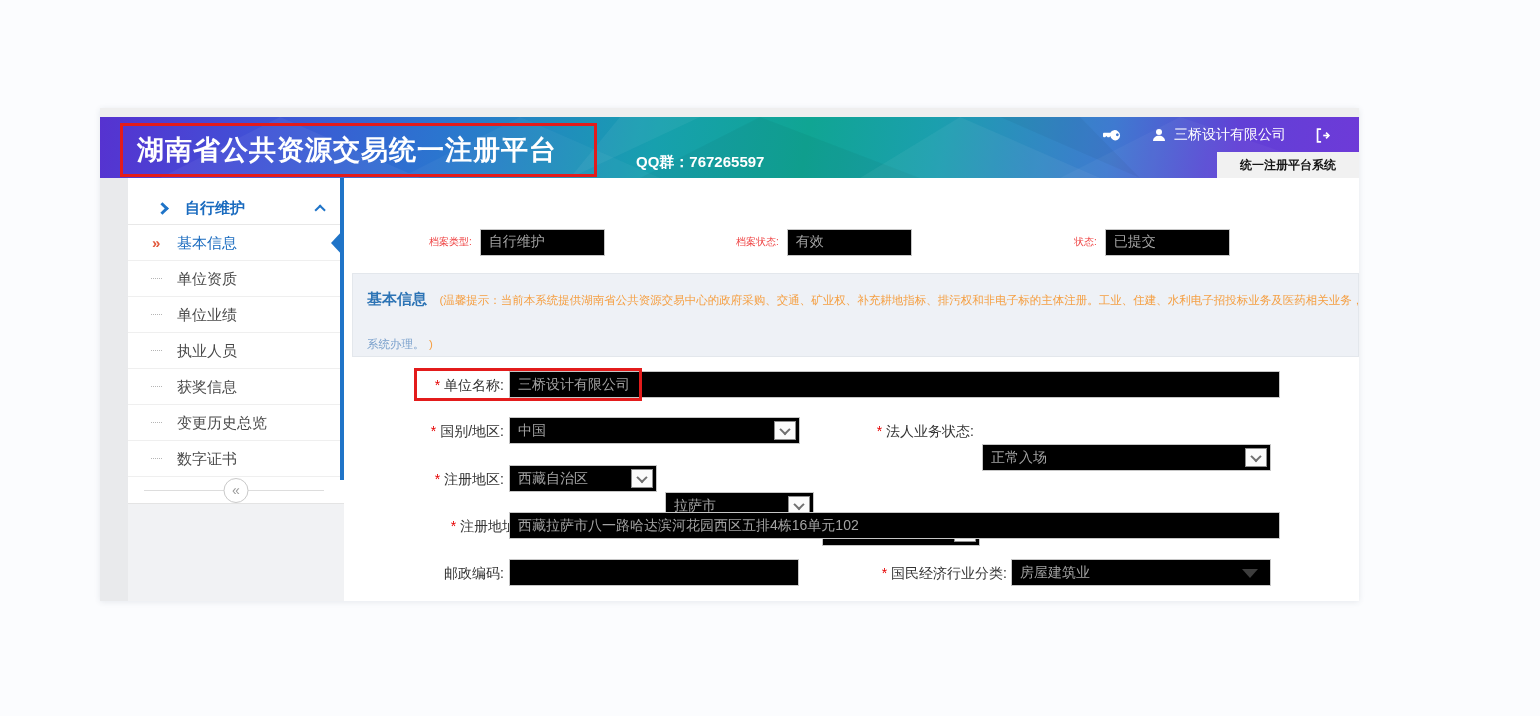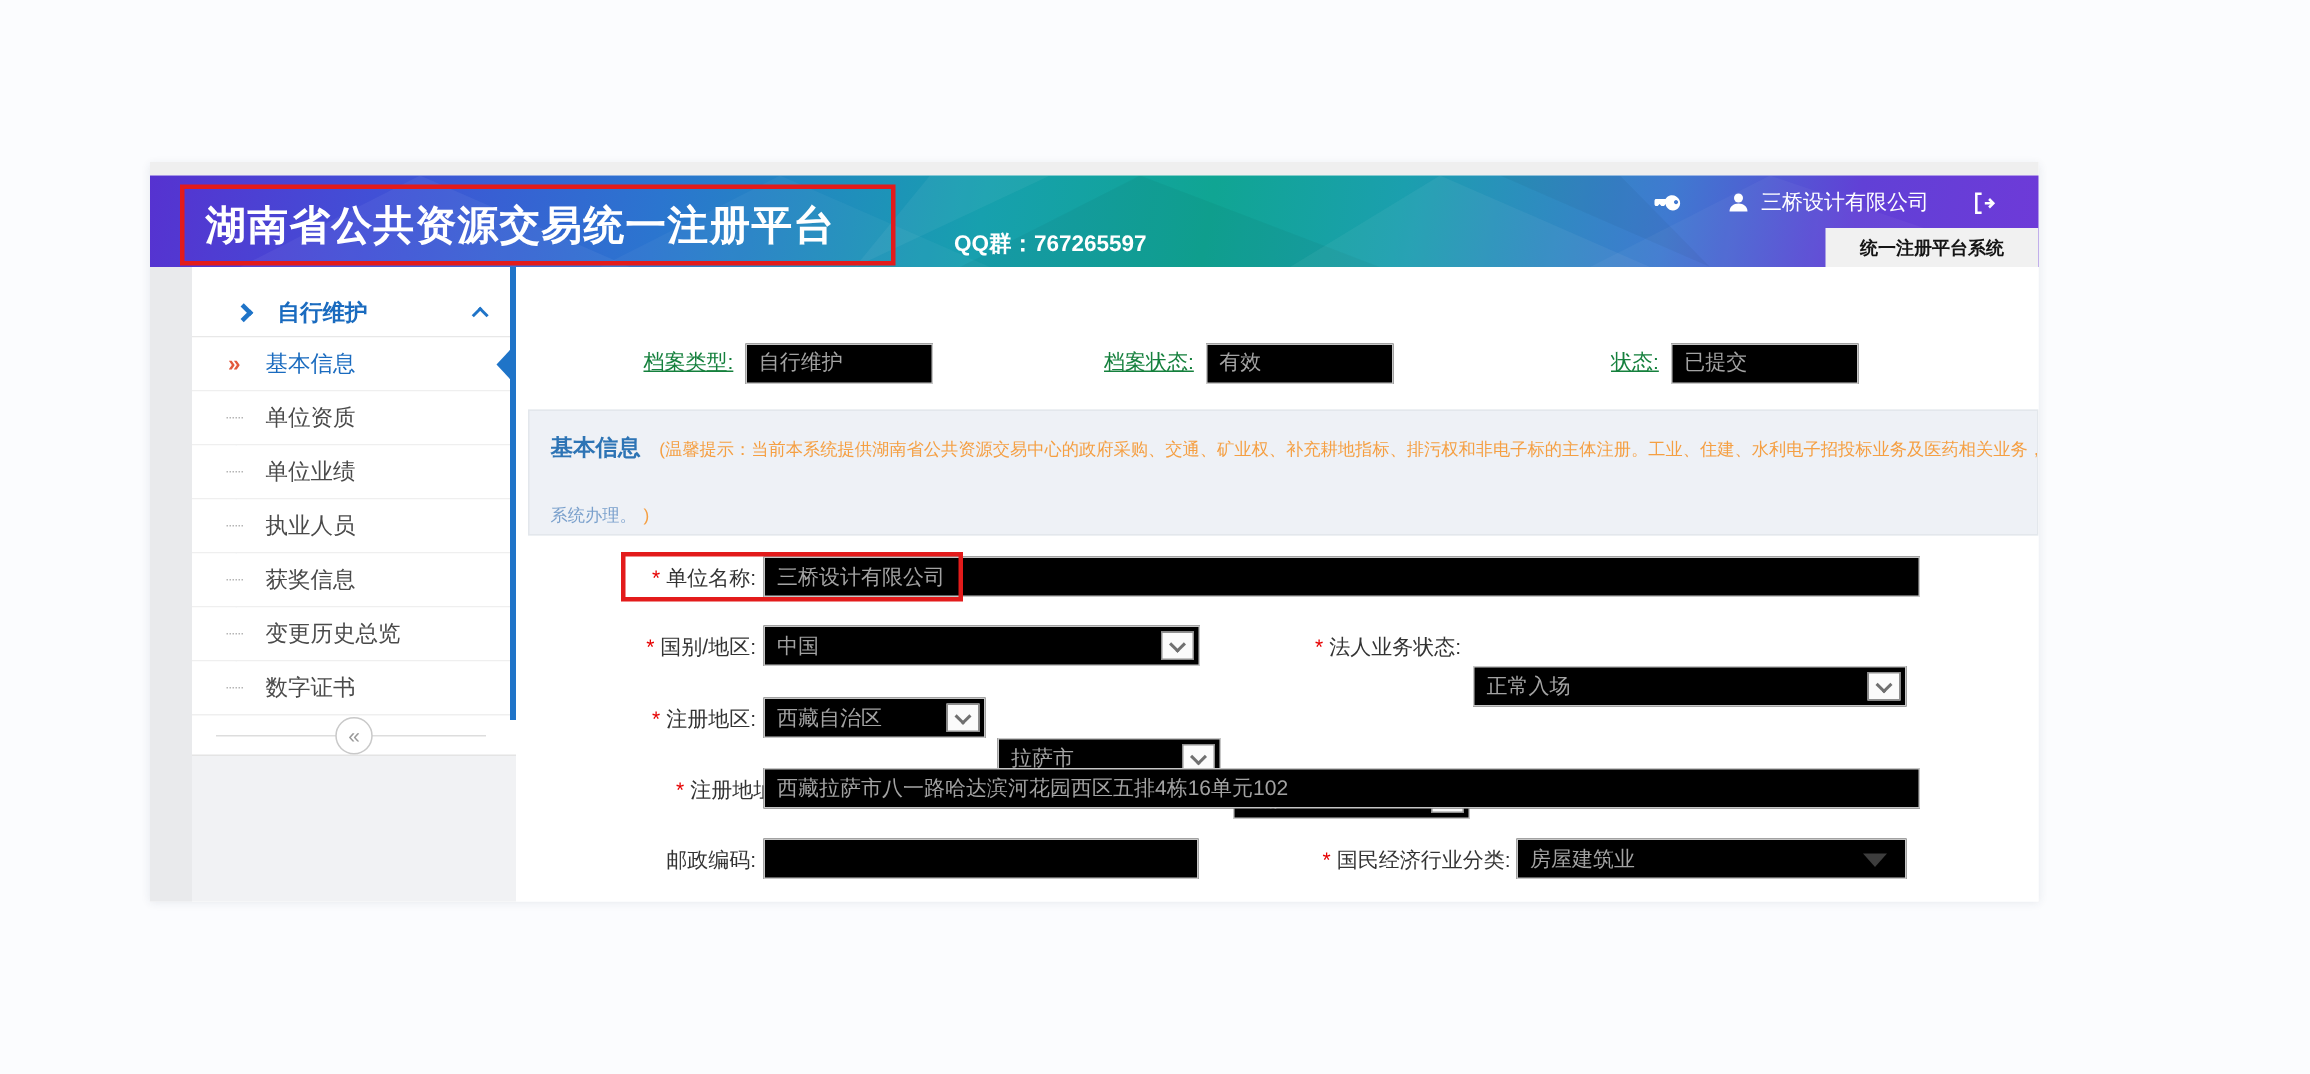--- a/index.html
+++ b/index.html
@@ -55,21 +55,21 @@
   .sb-collapse::before { content:""; position:absolute; left:16px; right:20px; top:12px;
     border-top:1px solid #ddd; }
   .circ { position:absolute; left:50%; top:0; transform:translateX(-50%); width:25px; height:25px;
     border-radius:50%; border:1px solid #c9c9c9; background:#fff; color:#9a9a9a; font-size:14px;
     line-height:22px; text-align:center; cursor:pointer; z-index:1; }
   .sb-fill { flex:1; background:#f1f2f4; }
 
   
   .content { position:relative; flex:1; background:#fff; overflow:hidden; }
   .fldgrp { position:absolute; height:28px; display:flex; align-items:center; }
-  .fldgrp .lbl { font-size:14px; color:#15803d; margin-right:8px; white-space:nowrap;text-decoration:underline; }
+  .fldgrp .lbl { font-size:10px; color:#ef4444; margin-right:8px; white-space:nowrap; }
   .ro-input { height:27px; background:#000000; border:1px solid #c6c6c6; color:#a3a3a3;
     font-size:14px; display:flex; align-items:center; padding:0 8px; white-space:nowrap; overflow:hidden; }
   .g1 { left:85px; top:50px; }  .g2 { left:392px; top:50px; }  .g3 { left:730px; top:50px; }
   .w125 { width:125px; }
 
   .band { position:absolute; left:8px; top:95px; width:calc(100% - 8px); height:84px;
     background:#eef1f6; border:1px solid #e3e7ec; padding:0 0 0 14px; overflow:hidden; }
   .band .l1 { margin-top:12px; line-height:26px; white-space:nowrap; }
   .band .l2 { margin-top:17px; line-height:26px; white-space:nowrap; }
   .band-title { font-size:15px; font-weight:bold; color:#2d74b5; margin-right:8px; }

